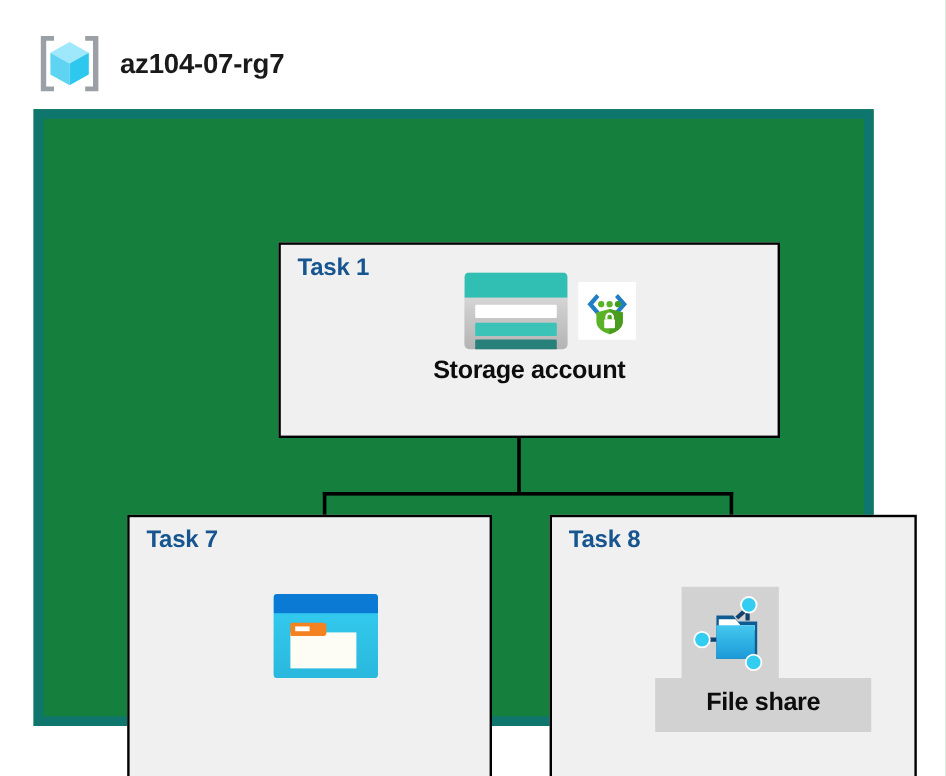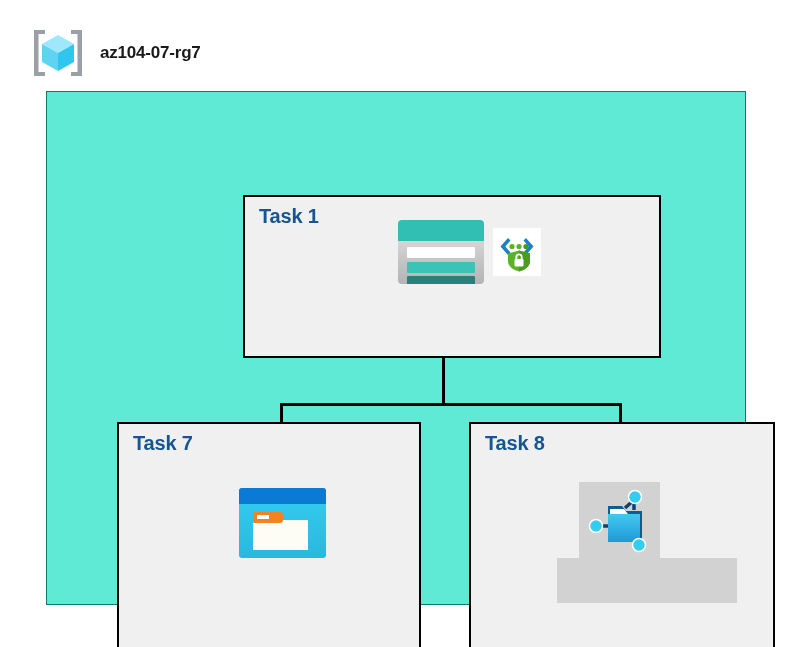--- a/index.html
+++ b/index.html
@@ -25,36 +25,36 @@
     align-items: center;
     gap: 14px;
   }
   #rg-icon {
     width: 56px;
     height: 52px;
     position: relative;
     flex: none;
   }
   #rg-title {
-    font-size: 17px;
+    font-size: 23px;
     font-weight: bold;
     color: #1a1a1a;
     letter-spacing: -0.2px;
     white-space: nowrap;
   }
 
   
   #rg-container {
     position: absolute;
-    left: 46px;
+    left: 28px;
     top: 91px;
     width: 700px;
     height: 514px;
-    border: 1px solid #0f766e;
-    background: #5eead4;
+    border: 8px solid #0f766e;
+    background: #15803d;
     box-sizing: border-box;
   }
 
   
   .task-box {
     position: absolute;
     background: #f0f0f0;
     border: 2px solid #000000;
     box-sizing: border-box;
   }
@@ -273,20 +273,21 @@
       <circle cx="33" cy="18.5" r="2.6" fill="#3f9c1e"></circle>
 
       <path d="M26 22.5 L37 25.5 L37 33 C37 38.5 31.8 41.8 26 43.5 C20.2 41.8 15 38.5 15 33 L15 25.5 Z" fill="#5bb226"></path>
       <path d="M26 22.5 L37 25.5 L37 33 C37 38.5 31.8 41.8 26 43.5 Z" fill="#4a9c1e"></path>
 
       <rect x="21.5" y="31" width="9" height="7.5" rx="1" fill="#ffffff"></rect>
       <path d="M23.3 31 L23.3 29 A2.7 2.7 0 0 1 28.7 29 L28.7 31" fill="none" stroke="#ffffff" stroke-width="1.8"></path>
     </svg>
   </div>
 
+  <div class="node-label" id="storage-label">Storage account</div>
 
   <div class="task-box" id="task2-box">
     <div class="task-label">Task 7</div>
   </div>
 
   <div id="blob-icon">
     <div class="bl-body">
       <div class="bl-head"></div>
       <div class="bl-doc"></div>
       <div class="bl-tab"></div>
@@ -320,14 +321,15 @@
           <stop offset="100%" stop-color="#1b9ad8"></stop>
         </linearGradient>
       </defs>
 
       <circle cx="51" cy="13" r="6.5" fill="#34cdf2" stroke="#ffffff" stroke-width="1.5"></circle>
       <circle cx="12" cy="42" r="6.5" fill="#34cdf2" stroke="#ffffff" stroke-width="1.5"></circle>
       <circle cx="55" cy="61" r="6.5" fill="#34cdf2" stroke="#ffffff" stroke-width="1.5"></circle>
     </svg>
   </div>
 
+  <div class="node-label" id="fileshare-label">File share</div>
 
 </div>
 
 </body></html>

